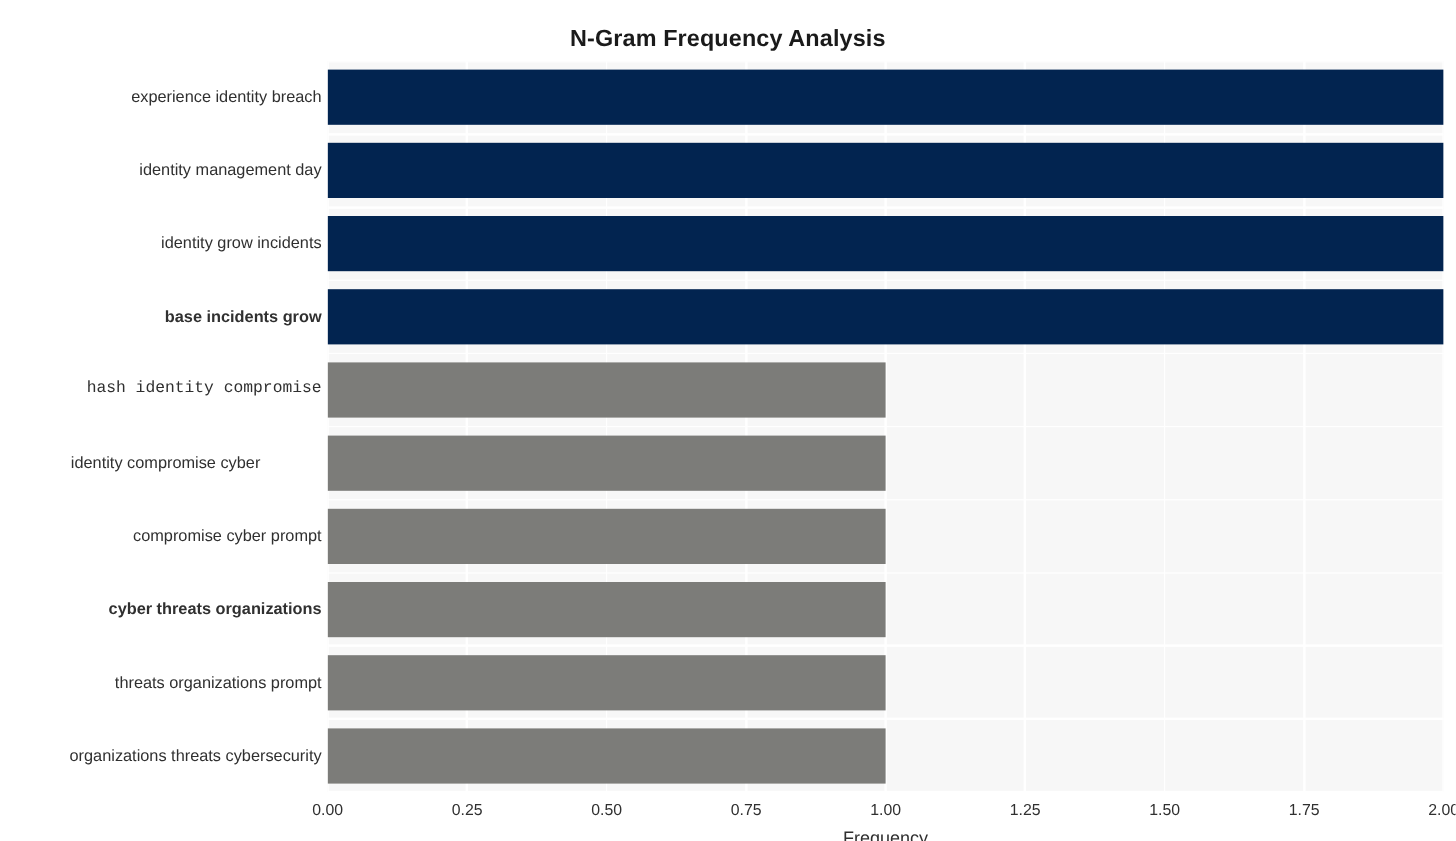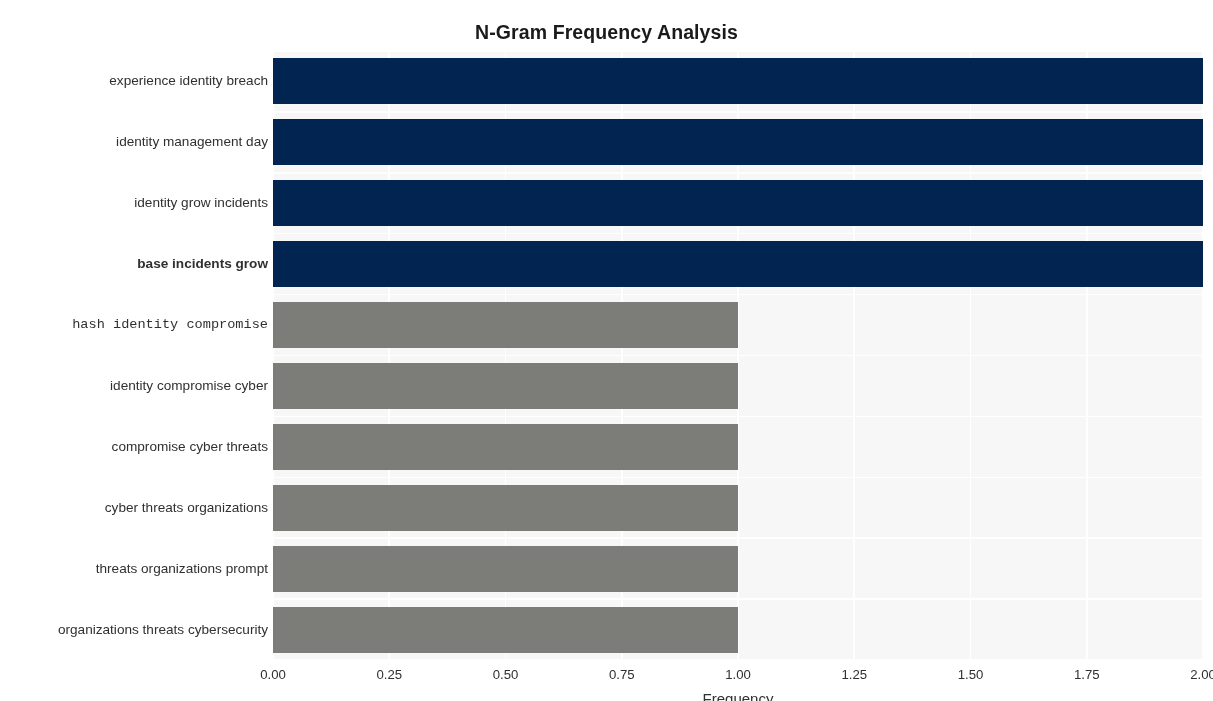--- a/index.html
+++ b/index.html
@@ -138,23 +138,23 @@
         <div class="bar" title="organizations prompt cybersecurity: 1" style="top: 555.55px; width: 465px; background: rgb(124, 124, 121);"></div>
       </div>
   </div>
 
   <div id="ytick-labels">
       <div class="ytick" style="top: 59.45px;">experience identity breach</div>
       <div class="ytick" style="top: 120.35px;">identity management day</div>
       <div class="ytick" style="top: 181.25px;">identity grow incidents</div>
       <div class="ytick" style="top: 242.15px; font-weight: bold;">base incidents grow</div>
       <div class="ytick" style="top: 303.05px; font-family: Liberation Mono, monospace;">hash identity compromise</div>
-      <div class="ytick" style="top: 363.95px;">identity compromise cyber</div>
-      <div class="ytick" style="top: 424.85px;">compromise cyber threats</div>
-      <div class="ytick" style="top: 485.75px;">cyber threats organizations</div>
+      <div class="ytick" style="top: 363.95px; text-align: center;">identity compromise cyber</div>
+      <div class="ytick" style="top: 424.85px;">compromise cyber prompt</div>
+      <div class="ytick" style="top: 485.75px; font-weight: bold;">cyber threats organizations</div>
       <div class="ytick" style="top: 546.65px;">threats organizations prompt</div>
       <div class="ytick" style="top: 607.55px;">organizations threats cybersecurity</div>
     </div>
   <div id="xtick-labels">
       <div class="xtick" style="left: 273px;">0.00</div>
       <div class="xtick" style="left: 389.25px;">0.25</div>
       <div class="xtick" style="left: 505.5px;">0.50</div>
       <div class="xtick" style="left: 621.75px;">0.75</div>
       <div class="xtick" style="left: 738px;">1.00</div>
       <div class="xtick" style="left: 854.25px;">1.25</div>

